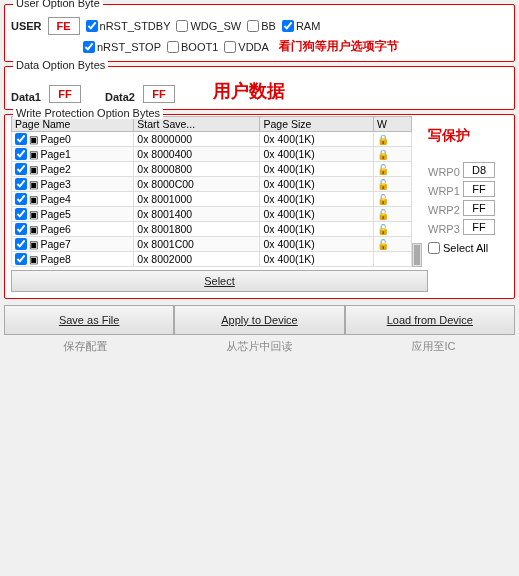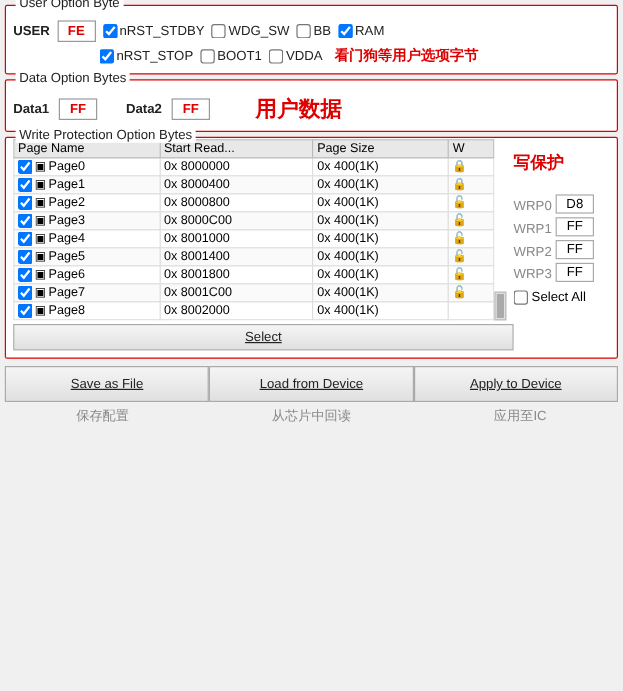--- a/index.html
+++ b/index.html
@@ -79,21 +79,21 @@
     
     .uo-row {
       display: flex;
       align-items: center;
       gap: 6px;
       margin-top: 3px;
     }
     
     .data-row {
       display: flex;
-      align-items: center;
+      align-items: flex-end;
       gap: 8px;
       margin-top: 4px;
     }
     
     .wp-table {
       width: 100%;
       border-collapse: collapse;
       font-size: 10.5px;
       margin-top: 2px;
     }
@@ -247,21 +247,21 @@
     <span class="group-box-label">Write Protection Option Bytes</span>
     <div style="display:flex; gap:6px; margin-top:8px; align-items:flex-start;">
 
       <div style="flex:1; display:flex; flex-direction:column;">
         <div style="display:flex; max-height:140px;align-items:flex-end;">
           <div style="overflow:hidden; flex:1;">
             <table class="wp-table">
               <thead>
                 <tr>
                   <th>Page Name</th>
-                  <th>Start Read...</th>
+                  <th>Start Save...</th>
                   <th>Page Size</th>
                   <th>W</th>
                 </tr>
               </thead>
               <tbody id="wp-tbody">
               <tr>
       <td>
         <label style="display:flex;align-items:center;gap:2px;">
           <input type="checkbox" checked="" style="">
           <span style="font-size:10px;">▣</span>
@@ -402,22 +402,22 @@
       </div>
     </div>
 
     <div style="display:flex; justify-content:flex-end; margin-top:3px; padding-right:80px;">
       <button class="btn" style="width:60px; height:22px; font-size:11px;">Select</button>
     </div>
   </div>
 
   <div class="bottom-buttons">
     <button class="btn">Save as File</button>
+    <button class="btn">Apply to Device</button>
     <button class="btn">Load from Device</button>
-    <button class="btn">Apply to Device</button>
   </div>
 
   <div class="annotation-row">
     <span class="annotation-zh">保存配置</span>
     <span class="annotation-zh">从芯片中回读</span>
     <span class="annotation-zh">应用至IC</span>
   </div>
 
 </div>
 

